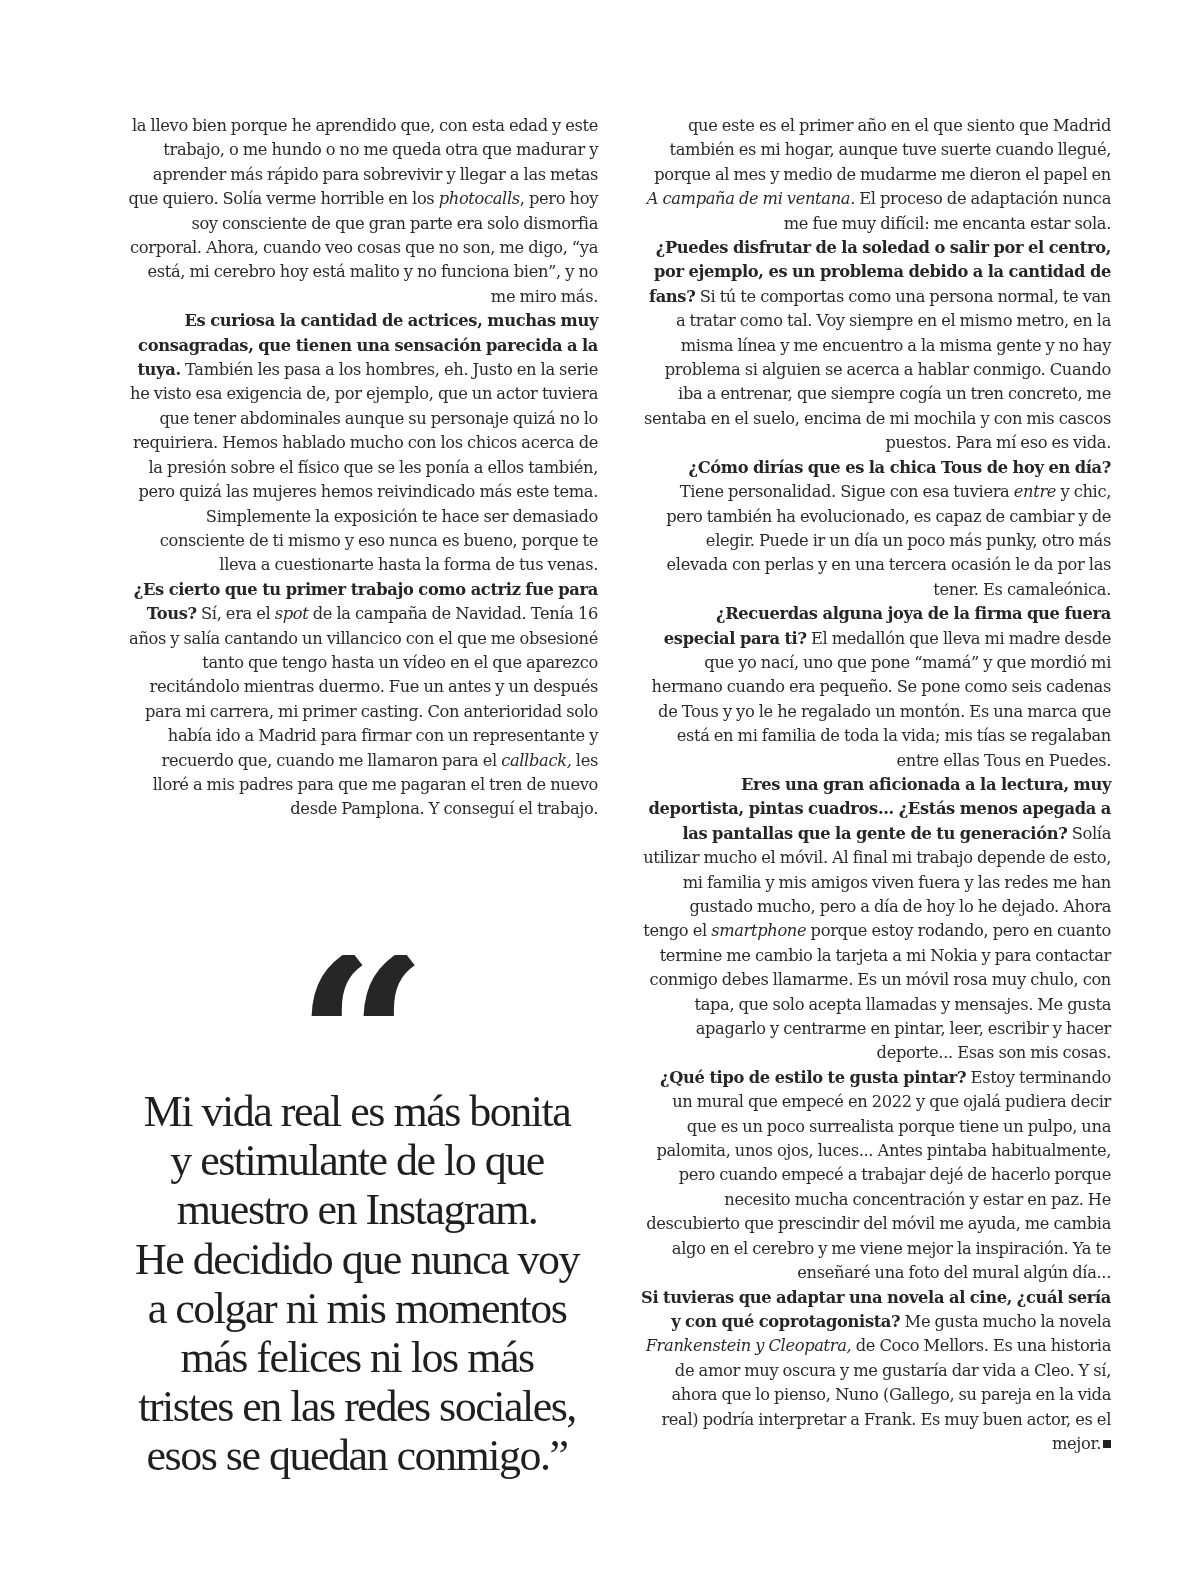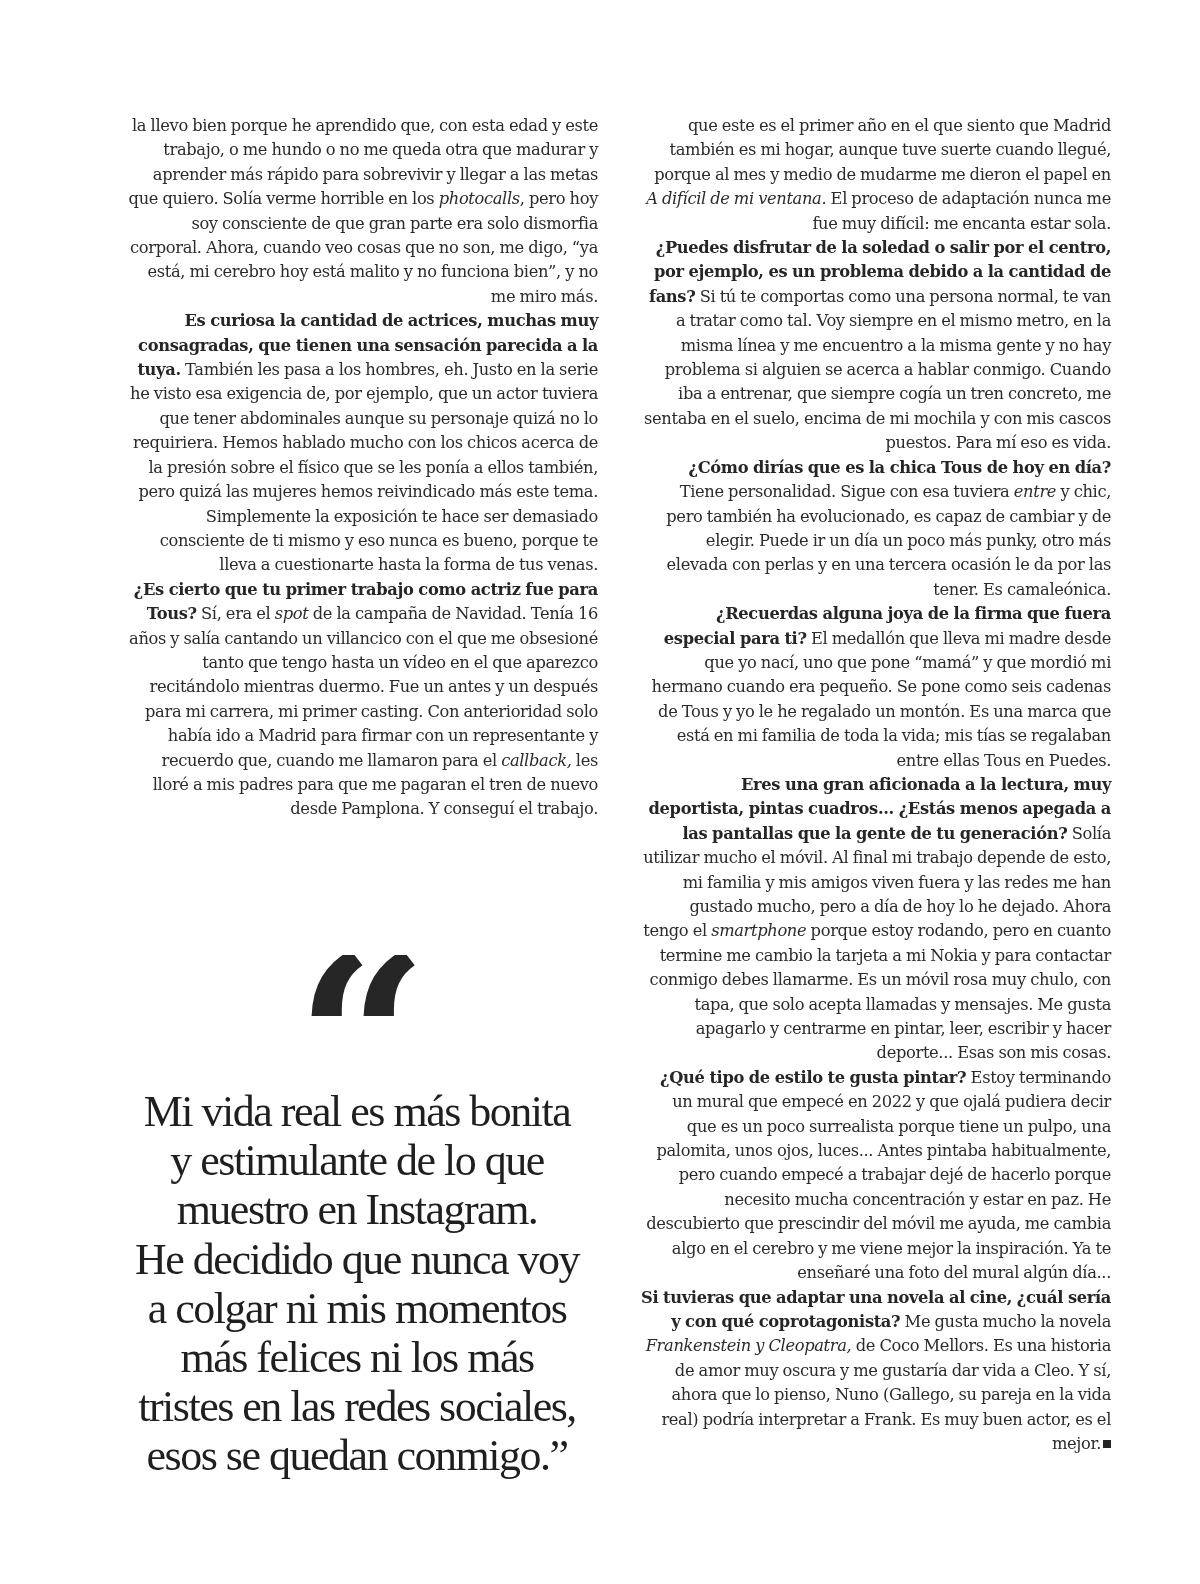--- a/index.html
+++ b/index.html
@@ -32,21 +32,21 @@
 </style>
 </head>
 <body>
 
 <div class="col left" id="col-left">
     <p><span>la llevo bien porque he aprendido que, con esta edad y este trabajo, o me hundo o no me queda otra que madurar y aprender más rápido para sobrevivir y llegar a las metas que quiero. Solía verme horrible en los </span><em>photocalls</em><span>, pero hoy soy consciente de que gran parte era solo dismorfia corporal. Ahora, cuando veo cosas que no son, me digo, “ya está, mi cerebro hoy está malito y no funciona bien”, y no me miro más.</span></p>
     <p><span class="q">Es curiosa la cantidad de actrices, muchas muy consagradas, que tienen una sensación parecida a la tuya.</span><span> También les pasa a los hombres, eh. Justo en la serie he visto esa exigencia de, por ejemplo, que un actor tuviera que tener abdominales aunque su personaje quizá no lo requiriera. Hemos hablado mucho con los chicos acerca de la presión sobre el físico que se les ponía a ellos también, pero quizá las mujeres hemos reivindicado más este tema. Simplemente la exposición te hace ser demasiado consciente de ti mismo y eso nunca es bueno, porque te lleva a cuestionarte hasta la forma de tus venas.</span></p>
     <p><span class="q">¿Es cierto que tu primer trabajo como actriz fue para Tous?</span><span> Sí, era el </span><em>spot</em><span> de la campaña de Navidad. Tenía 16 años y salía cantando un villancico con el que me obsesioné tanto que tengo hasta un vídeo en el que aparezco recitándolo mientras duermo. Fue un antes y un después para mi carrera, mi primer casting. Con anterioridad solo había ido a Madrid para firmar con un representante y recuerdo que, cuando me llamaron para el </span><em>callback,</em><span> les lloré a mis padres para que me pagaran el tren de nuevo desde Pamplona. Y conseguí el trabajo.</span></p>
   </div>
 <div class="col right" id="col-right">
-    <p><span>que este es el primer año en el que siento que Madrid también es mi hogar, aunque tuve suerte cuando llegué, porque al mes y medio de mudarme me dieron el papel en </span><em>A difícil de mi ventana.</em><span> El proceso de adaptación nunca me fue muy difícil: me encanta estar sola.</span></p>
+    <p><span>que este es el primer año en el que siento que Madrid también es mi hogar, aunque tuve suerte cuando llegué, porque al mes y medio de mudarme me dieron el papel en </span><em>A campaña de mi ventana.</em><span> El proceso de adaptación nunca me fue muy difícil: me encanta estar sola.</span></p>
     <p><span class="q">¿Puedes disfrutar de la soledad o salir por el centro, por ejemplo, es un problema debido a la cantidad de fans?</span><span> Si tú te comportas como una persona normal, te van a tratar como tal. Voy siempre en el mismo metro, en la misma línea y me encuentro a la misma gente y no hay problema si alguien se acerca a hablar conmigo. Cuando iba a entrenar, que siempre cogía un tren concreto, me sentaba en el suelo, encima de mi mochila y con mis cascos puestos. Para mí eso es vida.</span></p>
     <p><span class="q">¿Cómo dirías que es la chica Tous de hoy en día?</span><span> Tiene personalidad. Sigue con esa tuviera </span><em>entre</em><span> y chic, pero también ha evolucionado, es capaz de cambiar y de elegir. Puede ir un día un poco más punky, otro más elevada con perlas y en una tercera ocasión le da por las tener. Es camaleónica.</span></p>
     <p><span class="q">¿Recuerdas alguna joya de la firma que fuera especial para ti?</span><span> El medallón que lleva mi madre desde que yo nací, uno que pone “mamá” y que mordió mi hermano cuando era pequeño. Se pone como seis cadenas de Tous y yo le he regalado un montón. Es una marca que está en mi familia de toda la vida; mis tías se regalaban entre ellas Tous en Puedes.</span></p>
     <p><span class="q">Eres una gran aficionada a la lectura, muy deportista, pintas cuadros... ¿Estás menos apegada a las pantallas que la gente de tu generación?</span><span> Solía utilizar mucho el móvil. Al final mi trabajo depende de esto, mi familia y mis amigos viven fuera y las redes me han gustado mucho, pero a día de hoy lo he dejado. Ahora tengo el </span><em>smartphone</em><span> porque estoy rodando, pero en cuanto termine me cambio la tarjeta a mi Nokia y para contactar conmigo debes llamarme. Es un móvil rosa muy chulo, con tapa, que solo acepta llamadas y mensajes. Me gusta apagarlo y centrarme en pintar, leer, escribir y hacer deporte... Esas son mis cosas.</span></p>
     <p><span class="q">¿Qué tipo de estilo te gusta pintar?</span><span> Estoy terminando un mural que empecé en 2022 y que ojalá pudiera decir que es un poco surrealista porque tiene un pulpo, una palomita, unos ojos, luces... Antes pintaba habitualmente, pero cuando empecé a trabajar dejé de hacerlo porque necesito mucha concentración y estar en paz. He descubierto que prescindir del móvil me ayuda, me cambia algo en el cerebro y me viene mejor la inspiración. Ya te enseñaré una foto del mural algún día...</span></p>
     <p><span class="q">Si tuvieras que adaptar una novela al cine, ¿cuál sería y con qué coprotagonista?</span><span> Me gusta mucho la novela </span><em>Frankenstein y Cleopatra,</em><span> de Coco Mellors. Es una historia de amor muy oscura y me gustaría dar vida a Cleo. Y sí, ahora que lo pienso, Nuno (Gallego, su pareja en la vida real) podría interpretar a Frank. Es muy buen actor, es el mejor.</span><span class="endmark"></span></p>
   </div>
 
 <div class="quote-block">
   <span class="quote-mark">“</span>

